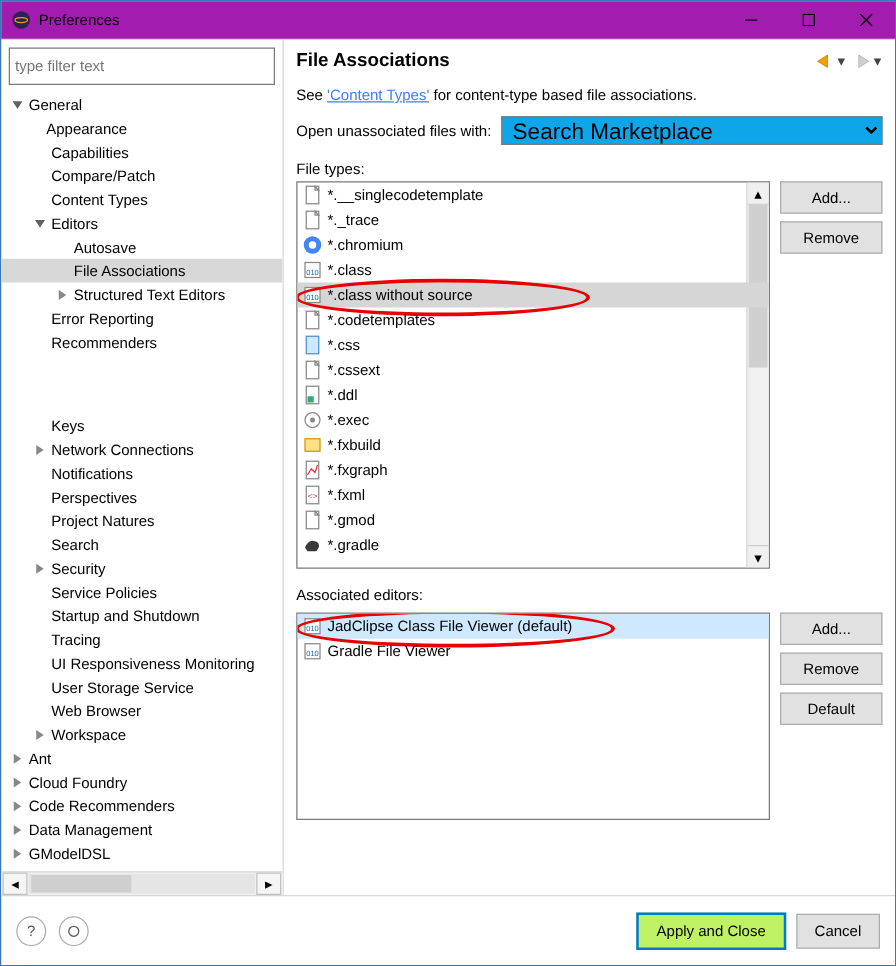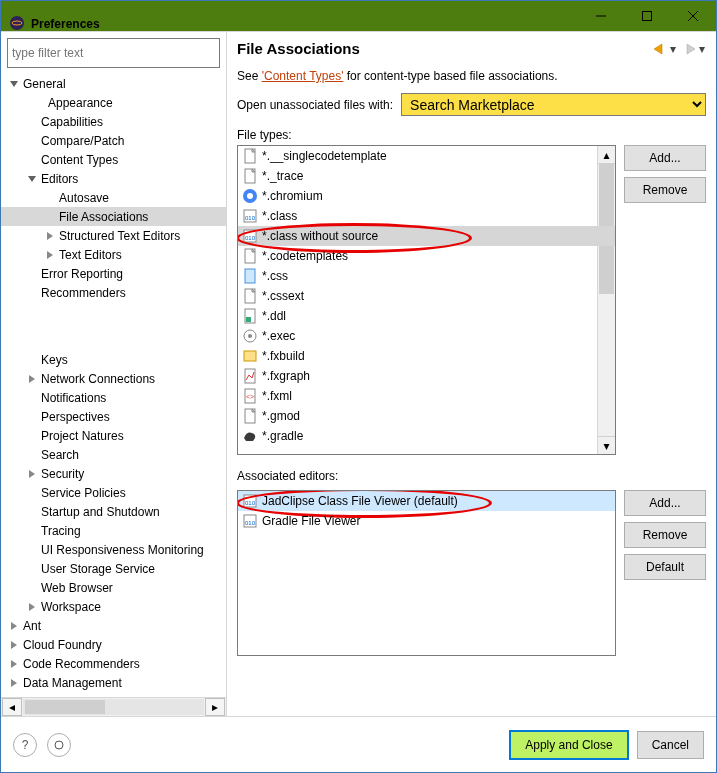--- a/index.html
+++ b/index.html
@@ -1,17 +1,17 @@
 <!DOCTYPE html>
 <html><head>
 <meta charset="utf-8">
 <style>
   html,body{margin:0;padding:0;font-family:"Segoe UI","Microsoft YaHei",Tahoma,sans-serif;font-size:12px;color:#000;background:#fff;}
   .window{width:717px;height:773px;border:1px solid #3a78b8;box-sizing:border-box;display:flex;flex-direction:column;}
-  .titlebar{height:30px;background:#4d7c0f;display:flex;align-items:flex-end;border-bottom:1px solid #d7d7d7;font-weight:bold;}
+  .titlebar{height:30px;background:#a21caf;display:flex;align-items:center;border-bottom:1px solid #d7d7d7;}
   .titlebar .appicon{width:16px;height:16px;margin:0 6px 0 8px;}
   .titlebar .title{flex:0 0 auto;font-size:12px;}
   .titlebar .spacer{flex:1;}
   .titlebar .winbtn{width:46px;height:30px;display:flex;align-items:center;justify-content:center;color:#000;}
   .body{flex:1;display:flex;min-height:0;}
   .sidebar{width:225px;border-right:1px solid #d7d7d7;display:flex;flex-direction:column;min-height:0;}
   .filterbox{padding:6px;}
   .filterbox input{width:100%;box-sizing:border-box;height:30px;border:1px solid #7a7a7a;padding:2px 4px;font-size:12px;color:#555;}
   .tree{flex:1;overflow:hidden;position:relative;}
   .tree-inner{position:absolute;inset:0;overflow:hidden;}
@@ -23,24 +23,24 @@
   .hscroll .arrow{width:18px;height:16px;border:1px solid #c0c0c0;margin:0 1px;background:#f5f5f5;display:flex;align-items:center;justify-content:center;}
   .hscroll .track{flex:1;height:16px;background:#e5e5e5;position:relative;}
   .hscroll .thumb{position:absolute;left:2px;top:1px;width:80px;height:14px;background:#cfcfcf;}
   .main{flex:1;display:flex;flex-direction:column;padding:8px 10px 0 10px;min-width:0;}
   .heading-row{display:flex;align-items:center;}
   .heading{font-size:15px;font-weight:600;flex:1;}
   .hist-btn{display:inline-flex;align-items:center;margin-left:4px;color:#b88200;}
   .hist-btn.fwd{color:#bdbdbd;}
   .hist-drop{width:8px;text-align:center;color:#444;margin-left:1px;}
   .intro{margin:12px 0 10px 0;}
-  .intro a{color:#c2410c;}
+  .intro a{color:#3b82f6;}
   .form-row{display:flex;align-items:center;margin-bottom:12px;}
   .form-row label{margin-right:8px;}
-  .form-row select{flex:1;height:23px;border:1px solid #7a7a7a;background:#fde047;font-size:14px;padding:0 4px;}
+  .form-row select{flex:1;height:23px;border:1px solid #7a7a7a;background:#0ea5e9;font-size:18px;padding:0 4px;}
   .section-label{margin-bottom:3px;}
   .filetypes-area{display:flex;}
   .listbox{border:1px solid #7a7a7a;background:#fff;position:relative;overflow:hidden;}
   .filetypes{flex:1;height:308px;}
   .btncol{width:82px;margin-left:8px;display:flex;flex-direction:column;align-items:stretch;}
   .btn{height:24px;border:1px solid #adadad;background:#e1e1e1;margin-bottom:6px;font-size:12px;display:flex;align-items:center;justify-content:center;position:relative;}
   .list-row{height:20px;display:flex;align-items:center;padding-left:4px;white-space:nowrap;}
   .list-row.selected{background:#d6d6d6;}
   .icon16{width:16px;height:16px;margin-right:4px;flex:0 0 auto;}
   .vscroll{position:absolute;right:0;top:0;bottom:0;width:17px;background:#f0f0f0;border-left:1px solid #d7d7d7;}
@@ -99,21 +99,21 @@
       <div class="tree">
         <div class="tree-inner" id="tree-inner">
             <div class="tree-row" style="padding-left: 6px;">
               <span class="twisty">
                 <svg width="10" height="10">
                   <path d="M1 2 L9 2 L5 8 Z" fill="#606060"></path>
                 </svg>
               </span>
               <span class="tree-label">General</span>
             </div>
-            <div class="tree-row" style="padding-left: 31px;">
+            <div class="tree-row" style="padding-left: 20px;">
               <span class="twisty"></span>
               <span class="tree-label">Appearance</span>
             </div>
             <div class="tree-row" style="padding-left: 24px;">
               <span class="twisty"></span>
               <span class="tree-label">Capabilities</span>
             </div>
             <div class="tree-row" style="padding-left: 24px;">
               <span class="twisty"></span>
               <span class="tree-label">Compare/Patch</span>
@@ -138,28 +138,20 @@
               <span class="twisty"></span>
               <span class="tree-label">File Associations</span>
             </div>
             <div class="tree-row" style="padding-left: 42px;">
               <span class="twisty">
                 <svg width="10" height="10">
                   <path d="M2 1 L8 5 L2 9 Z" fill="#888"></path>
                 </svg>
               </span>
               <span class="tree-label">Structured Text Editors</span>
-            </div>
-            <div class="tree-row" style="padding-left: 42px;">
-              <span class="twisty">
-                <svg width="10" height="10">
-                  <path d="M2 1 L8 5 L2 9 Z" fill="#888"></path>
-                </svg>
-              </span>
-              <span class="tree-label">Text Editors</span>
             </div>
             <div class="tree-row" style="padding-left: 24px;">
               <span class="twisty"></span>
               <span class="tree-label">Error Reporting</span>
             </div>
             <div class="tree-row" style="padding-left: 24px;">
               <span class="twisty"></span>
               <span class="tree-label">Recommenders</span>
             </div>
             <div class="tree-row" style="padding-left: 24px; margin-top: 48px;">

